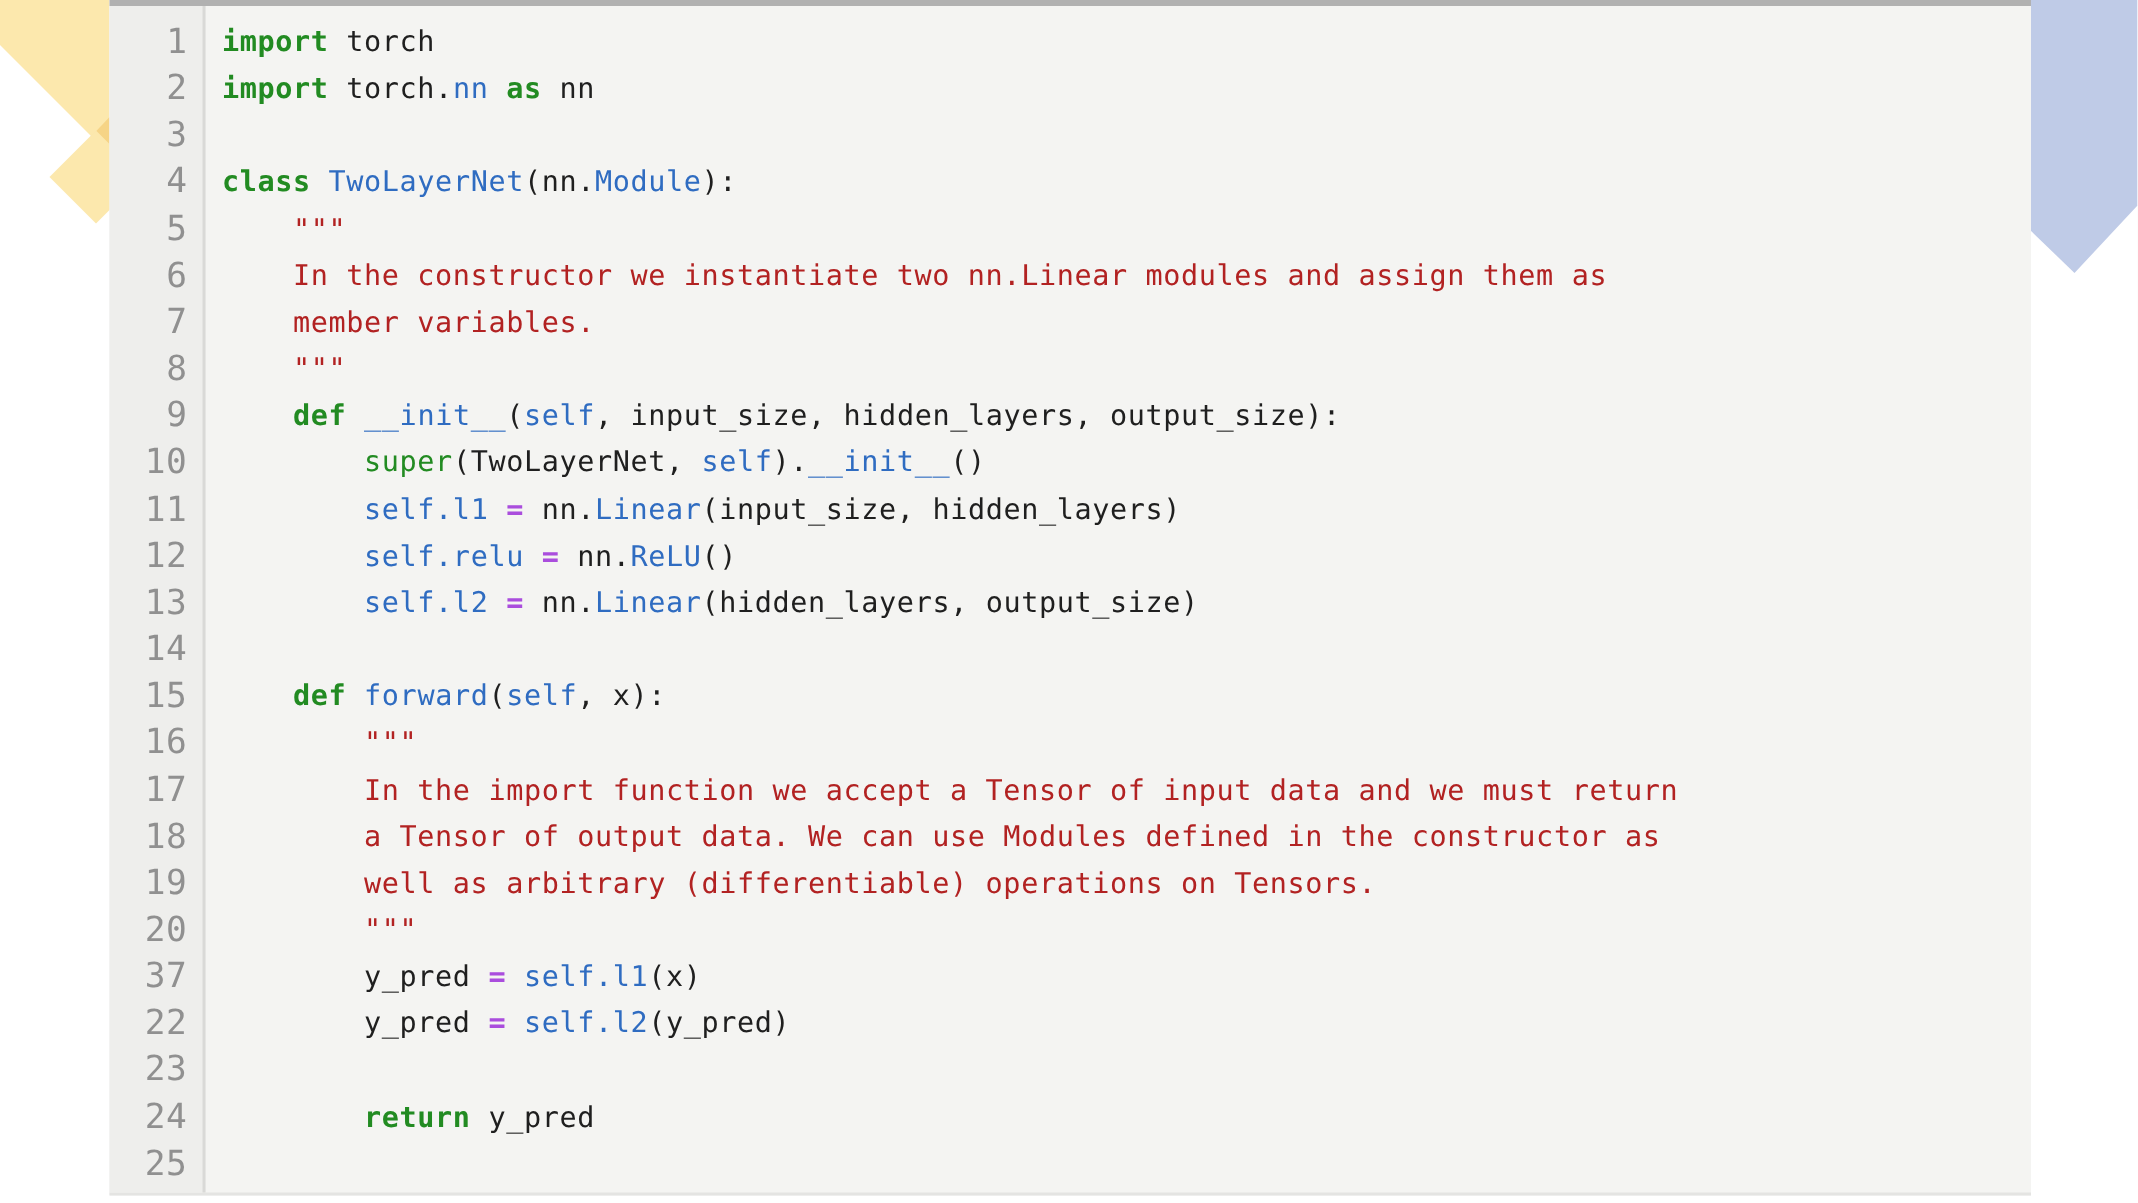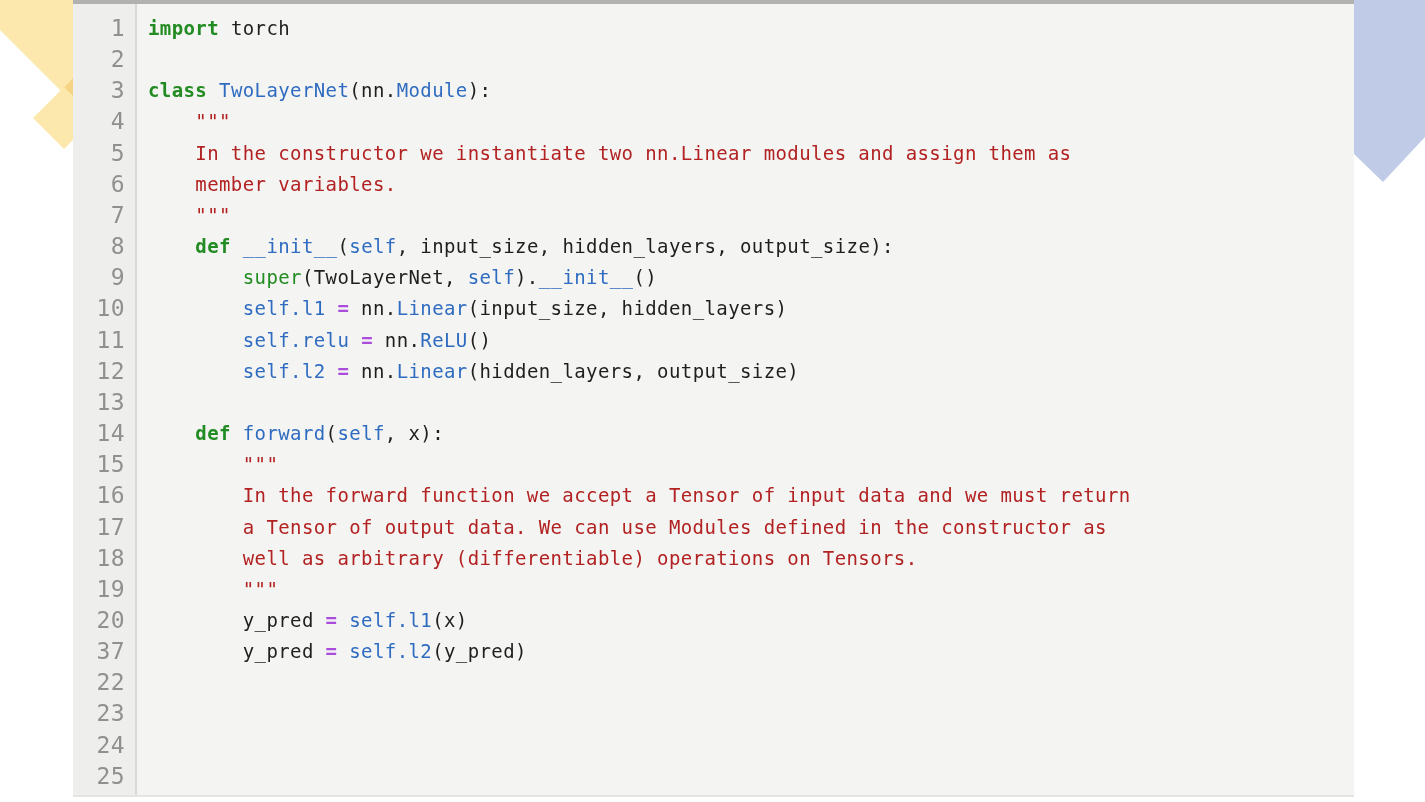--- a/index.html
+++ b/index.html
@@ -76,37 +76,39 @@
         <div class="line-number">19</div>
         <div class="line-number">20</div>
         <div class="line-number">37</div>
         <div class="line-number">22</div>
         <div class="line-number">23</div>
         <div class="line-number">24</div>
         <div class="line-number">25</div>
       </div>
     <div class="code" id="code">
         <div class="code-line"><span class="tok-keyword">import</span><span class="tok-plain"> torch</span></div>
+        <div class="code-line"><span class="tok-keyword">import</span><span class="tok-plain"> torch.</span><span class="tok-name">nn</span><span class="tok-plain"> </span><span class="tok-keyword">as</span><span class="tok-plain"> nn</span></div>
         <div class="code-line"></div>
         <div class="code-line"><span class="tok-keyword">class</span><span class="tok-plain"> </span><span class="tok-name">TwoLayerNet</span><span class="tok-plain">(nn.</span><span class="tok-name">Module</span><span class="tok-plain">):</span></div>
         <div class="code-line"><span class="tok-string">    """</span></div>
         <div class="code-line"><span class="tok-string">    In the constructor we instantiate two nn.Linear modules and assign them as</span></div>
         <div class="code-line"><span class="tok-string">    member variables.</span></div>
         <div class="code-line"><span class="tok-string">    """</span></div>
         <div class="code-line"><span class="tok-plain">    </span><span class="tok-keyword">def</span><span class="tok-plain"> </span><span class="tok-name">__init__</span><span class="tok-plain">(</span><span class="tok-name">self</span><span class="tok-plain">, input_size, hidden_layers, output_size):</span></div>
         <div class="code-line"><span class="tok-plain">        </span><span class="tok-builtin">super</span><span class="tok-plain">(TwoLayerNet, </span><span class="tok-name">self</span><span class="tok-plain">).</span><span class="tok-name">__init__</span><span class="tok-plain">()</span></div>
         <div class="code-line"><span class="tok-plain">        </span><span class="tok-name">self.l1</span><span class="tok-plain"> </span><span class="tok-operator">=</span><span class="tok-plain"> nn.</span><span class="tok-name">Linear</span><span class="tok-plain">(input_size, hidden_layers)</span></div>
         <div class="code-line"><span class="tok-plain">        </span><span class="tok-name">self.relu</span><span class="tok-plain"> </span><span class="tok-operator">=</span><span class="tok-plain"> nn.</span><span class="tok-name">ReLU</span><span class="tok-plain">()</span></div>
         <div class="code-line"><span class="tok-plain">        </span><span class="tok-name">self.l2</span><span class="tok-plain"> </span><span class="tok-operator">=</span><span class="tok-plain"> nn.</span><span class="tok-name">Linear</span><span class="tok-plain">(hidden_layers, output_size)</span></div>
         <div class="code-line"></div>
         <div class="code-line"><span class="tok-plain">    </span><span class="tok-keyword">def</span><span class="tok-plain"> </span><span class="tok-name">forward</span><span class="tok-plain">(</span><span class="tok-name">self</span><span class="tok-plain">, x):</span></div>
         <div class="code-line"><span class="tok-string">        """</span></div>
-        <div class="code-line"><span class="tok-string">        In the forward function we accept a Tensor of input data and we must return</span></div>
+        <div class="code-line"><span class="tok-string">        In the import function we accept a Tensor of input data and we must return</span></div>
         <div class="code-line"><span class="tok-string">        a Tensor of output data. We can use Modules defined in the constructor as</span></div>
         <div class="code-line"><span class="tok-string">        well as arbitrary (differentiable) operations on Tensors.</span></div>
         <div class="code-line"><span class="tok-string">        """</span></div>
         <div class="code-line"><span class="tok-plain">        y_pred </span><span class="tok-operator">=</span><span class="tok-plain"> </span><span class="tok-name">self.l1</span><span class="tok-plain">(x)</span></div>
         <div class="code-line"><span class="tok-plain">        y_pred </span><span class="tok-operator">=</span><span class="tok-plain"> </span><span class="tok-name">self.l2</span><span class="tok-plain">(y_pred)</span></div>
         <div class="code-line"></div>
+        <div class="code-line"><span class="tok-plain">        </span><span class="tok-keyword">return</span><span class="tok-plain"> y_pred</span></div>
       </div>
   </div>
 
 </div>
 
 </body></html>

